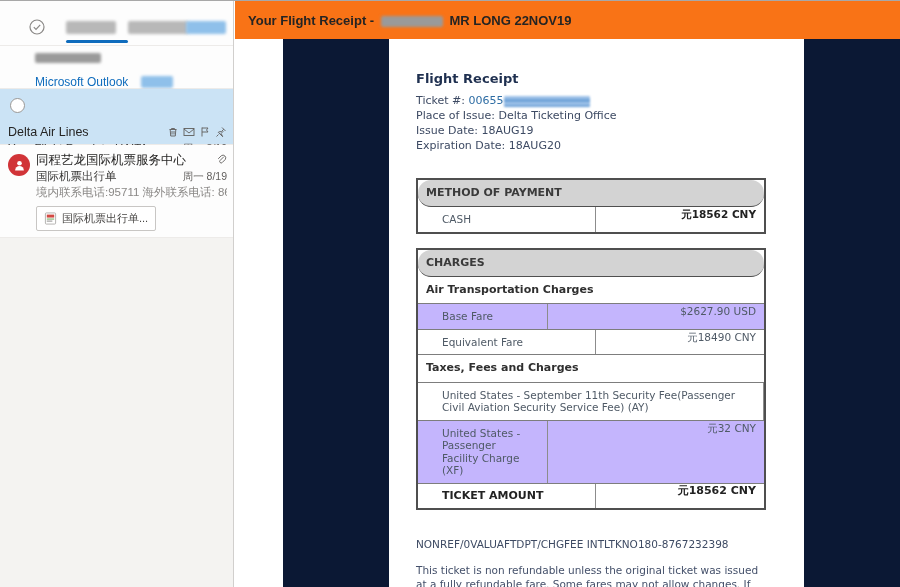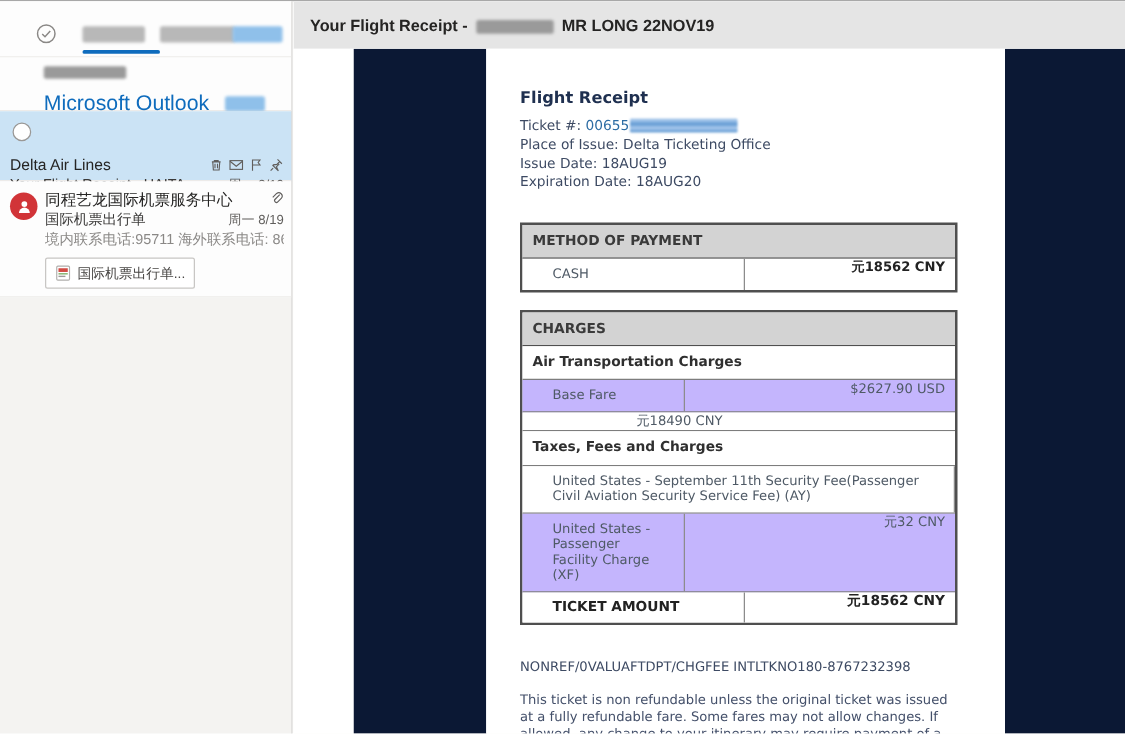--- a/index.html
+++ b/index.html
@@ -20,21 +20,21 @@
   .redact.gray  { background:#b8b8b8; }
   .redact.dgray { background:#9a9a9a; }
   .redact.blue  { background:#8fc0ea; }
   .tab-blur1 { position:absolute; left:66px;  top:20px; width:50px; height:13px; }
   .tab-blur2 { position:absolute; left:128px; top:20px; width:60px; height:13px; }
   .tab-underline { position:absolute; left:66px; top:39px; width:62px; height:3px; background:#0f6cbd; border-radius:2px; }
   .filter-blur { position:absolute; left:186px; top:20px; width:40px; height:13px; }
 
   .suggest-item { position:relative; height:43px; padding:7px 8px 0 35px; background:#fdfdfd; border-bottom:1px solid #edebe9; }
   .suggest-name { width:66px; height:10px; margin-bottom:5px; }
-  .suggest-brand { font-size:17px; color:#0f6cbd; display:inline-block; vertical-align:middle; }
+  .suggest-brand { font-size:12px; color:#0f6cbd; display:inline-block; vertical-align:middle; }
   .suggest-chip { width:32px; height:12px; margin-left:8px; vertical-align:middle; }
 
   .mail-item { position:relative; display:flex; padding:7px 6px 6px 8px; cursor:pointer; background:#fdfdfd; border-bottom:1px solid #edebe9; }
   .mail-item.selected { background:#cbe3f5; }
   .gutter { width:28px; flex:0 0 28px; padding-top:2px; }
   .sel-circle { width:15px; height:15px; border:1px solid #9a9896; border-radius:50%; background:#fff; margin-left:2px; }
   .avatar { width:22px; height:22px; border-radius:50%; background:#d13438; color:#fff; display:flex; align-items:center; justify-content:center; }
   .m-content { flex:1; min-width:0; }
   .m-row { display:flex; align-items:center; justify-content:space-between; line-height:16px; }
   .m-sender { font-size:12.5px; color:#252423; white-space:nowrap; overflow:hidden; }
@@ -44,38 +44,38 @@
   .hover-icons { display:flex; gap:4px; color:#605e5c; }
   .hover-icons svg { display:block; }
   .clip { color:#605e5c; }
   .attach-chip { display:inline-flex; align-items:center; gap:5px; margin:6px 0 2px 0; padding:4px 7px;
     background:#fff; border:1px solid #c8c6c4; border-radius:2px; font-size:11px; color:#484644; max-width:150px; }
   .attach-chip span { white-space:nowrap; overflow:hidden; }
   .list-rest { position:absolute; left:0; right:0; bottom:0; top:237px; background:#f4f3f1; }
 
   
   .reading { position:absolute; left:235px; top:0; right:0; bottom:0; background:#faf9f8; }
-  .reading-header { height:38px; padding:12px 0 0 13px; font-size:13px; font-weight:bold; color:#252423; background:#e5e5e5; }
+  .reading-header { height:38px; padding:12px 0 0 13px; font-size:13px; font-weight:bold; color:#252423; background:#f97316; }
   .email-body { position:absolute; left:0; top:38px; right:0; bottom:0; background:#fff; overflow:hidden; }
   .navy-col { position:absolute; top:0; bottom:0; background:#0b1834; }
   .navy-left  { left:48px;  width:106px; }
   .navy-right { left:569px; right:0; }
   .receipt {
     position:absolute; left:154px; top:0; bottom:0; width:415px; background:#fff;
     padding:32px 38px 0 27px; font-family:"DejaVu Sans", sans-serif;
   }
   .r-title { font-size:13px; font-weight:bold; color:#1f3050; margin-bottom:7px; }
   .r-line { font-size:11px; color:#3d4a63; line-height:15px; }
   .ticket-num { color:#2e6da4; }
   .ticket-blur { display:inline-block; width:86px; height:11px; vertical-align:middle; margin-left:1px;
     background:repeating-linear-gradient(#9dc1e8 0 3px, #6fa3d8 3px 6px); border-radius:1px; filter:blur(1px); }
 
   .rtable { border:2px solid #4f4f4f; margin-top:25px; }
   .rtable.charges { margin-top:14px; }
-  .rt-head { background:#d3d3d3; padding:6px 8px 7px 8px; font-size:11px; font-weight:bold; color:#3a3a3a; border-bottom:1px solid #4f4f4f; }
+  .rt-head { background:#d3d3d3; padding:6px 8px 7px 8px; font-size:11px; font-weight:bold; color:#3a3a3a; border-bottom:1px solid #4f4f4f;border-radius:13px; }
   .rt-row { display:flex; border-bottom:1px solid #7d7d7d; background:#fff; }
   .rt-row:last-child { border-bottom:none; }
   .rt-row.shaded { background:#c4b5fd;gap:48px; }
   .c1 { flex:1; padding:6px 24px; font-size:10.5px; color:#4f5a66; line-height:12.5px; border-right:1px solid #8c8c8c; }
   .c2 { width:168px; flex:0 0 168px; padding:1px 8px; font-size:10.5px; color:#4f5a66; text-align:right; line-height:12.5px; }
   .rt-row.subheader .c1 { border-right:none; font-weight:bold; color:#2f2f2f; font-size:11px; padding:7px 8px; }
   .rt-row.total .c1, .rt-row.total .c2 { font-weight:bold; color:#222; font-size:11px; }
   .rt-row.pay .c2 { font-weight:bold; color:#222; }
 
   .r-endorse { margin-top:28px; font-size:10.5px; color:#3d4a63; }
@@ -222,20 +222,21 @@
           <div class="rt-head">CHARGES</div>
 
           <div class="rt-row subheader">
             <div class="c1">Air Transportation Charges</div>
           </div>
           <div class="rt-row shaded">
             <div class="c1">Base Fare</div>
             <div class="c2">$2627.90 USD</div>
           </div>
           <div class="rt-row">
+            <div class="c1">Equivalent Fare</div>
             <div class="c2">元18490 CNY</div>
           </div>
           <div class="rt-row subheader">
             <div class="c1">Taxes, Fees and Charges</div>
           </div>
           <div class="rt-row">
             <div class="c1">United States - September 11th Security Fee(Passenger Civil Aviation Security Service Fee) (AY)</div>
           </div>
           <div class="rt-row shaded">
             <div class="c1">United States - Passenger Facility Charge (XF)</div>

